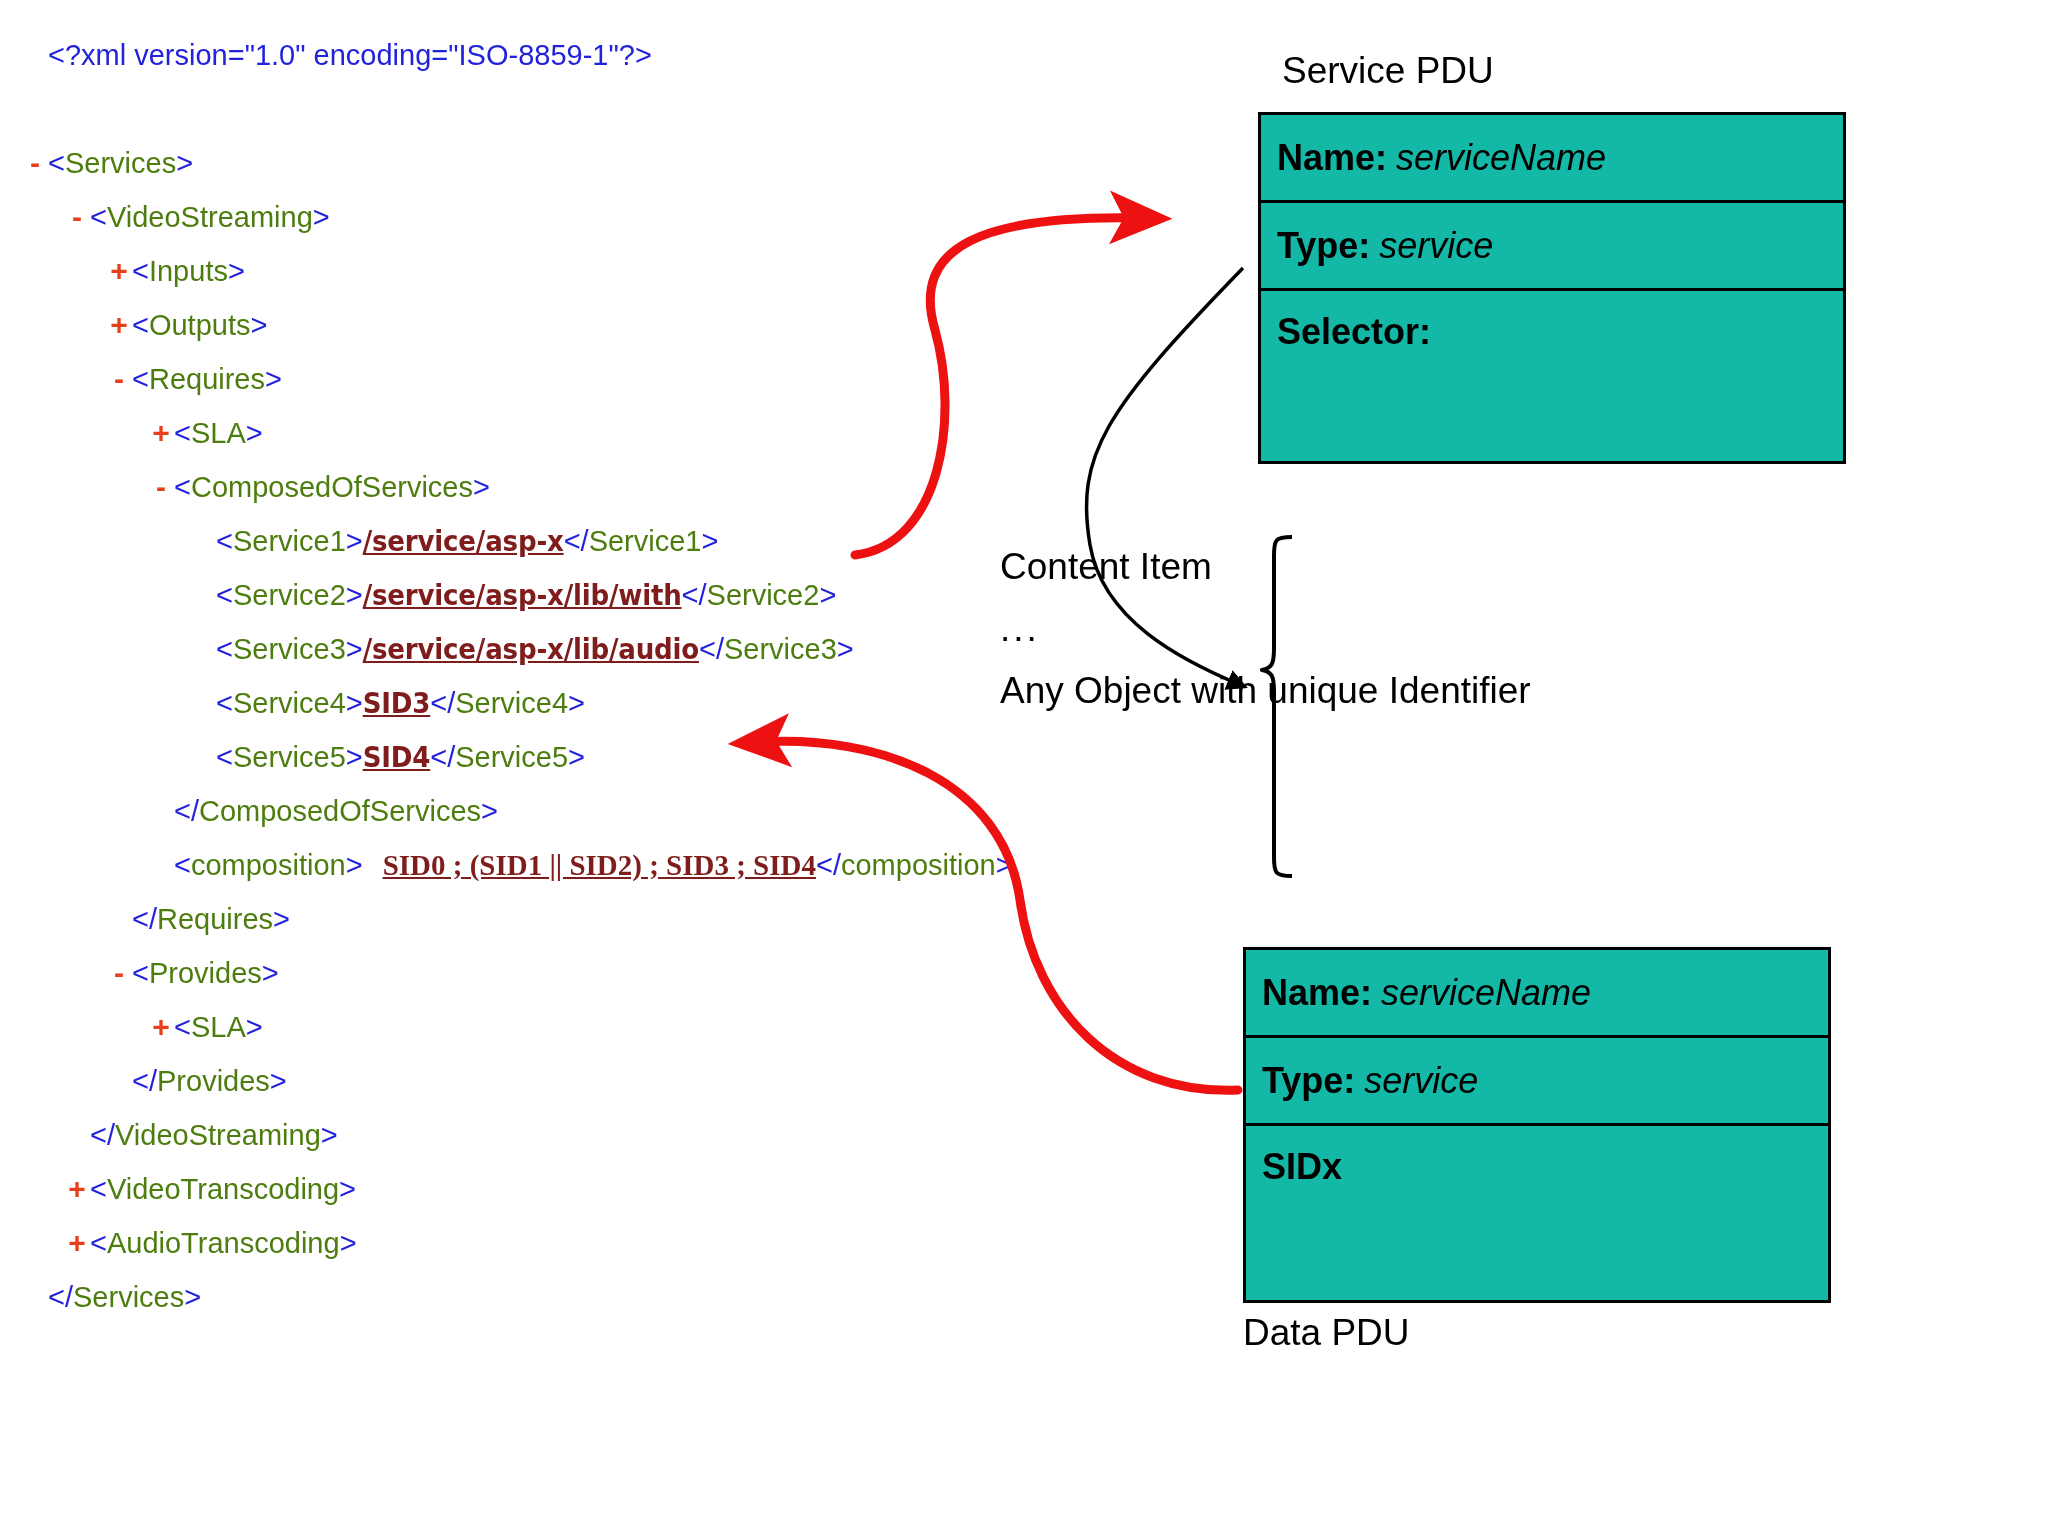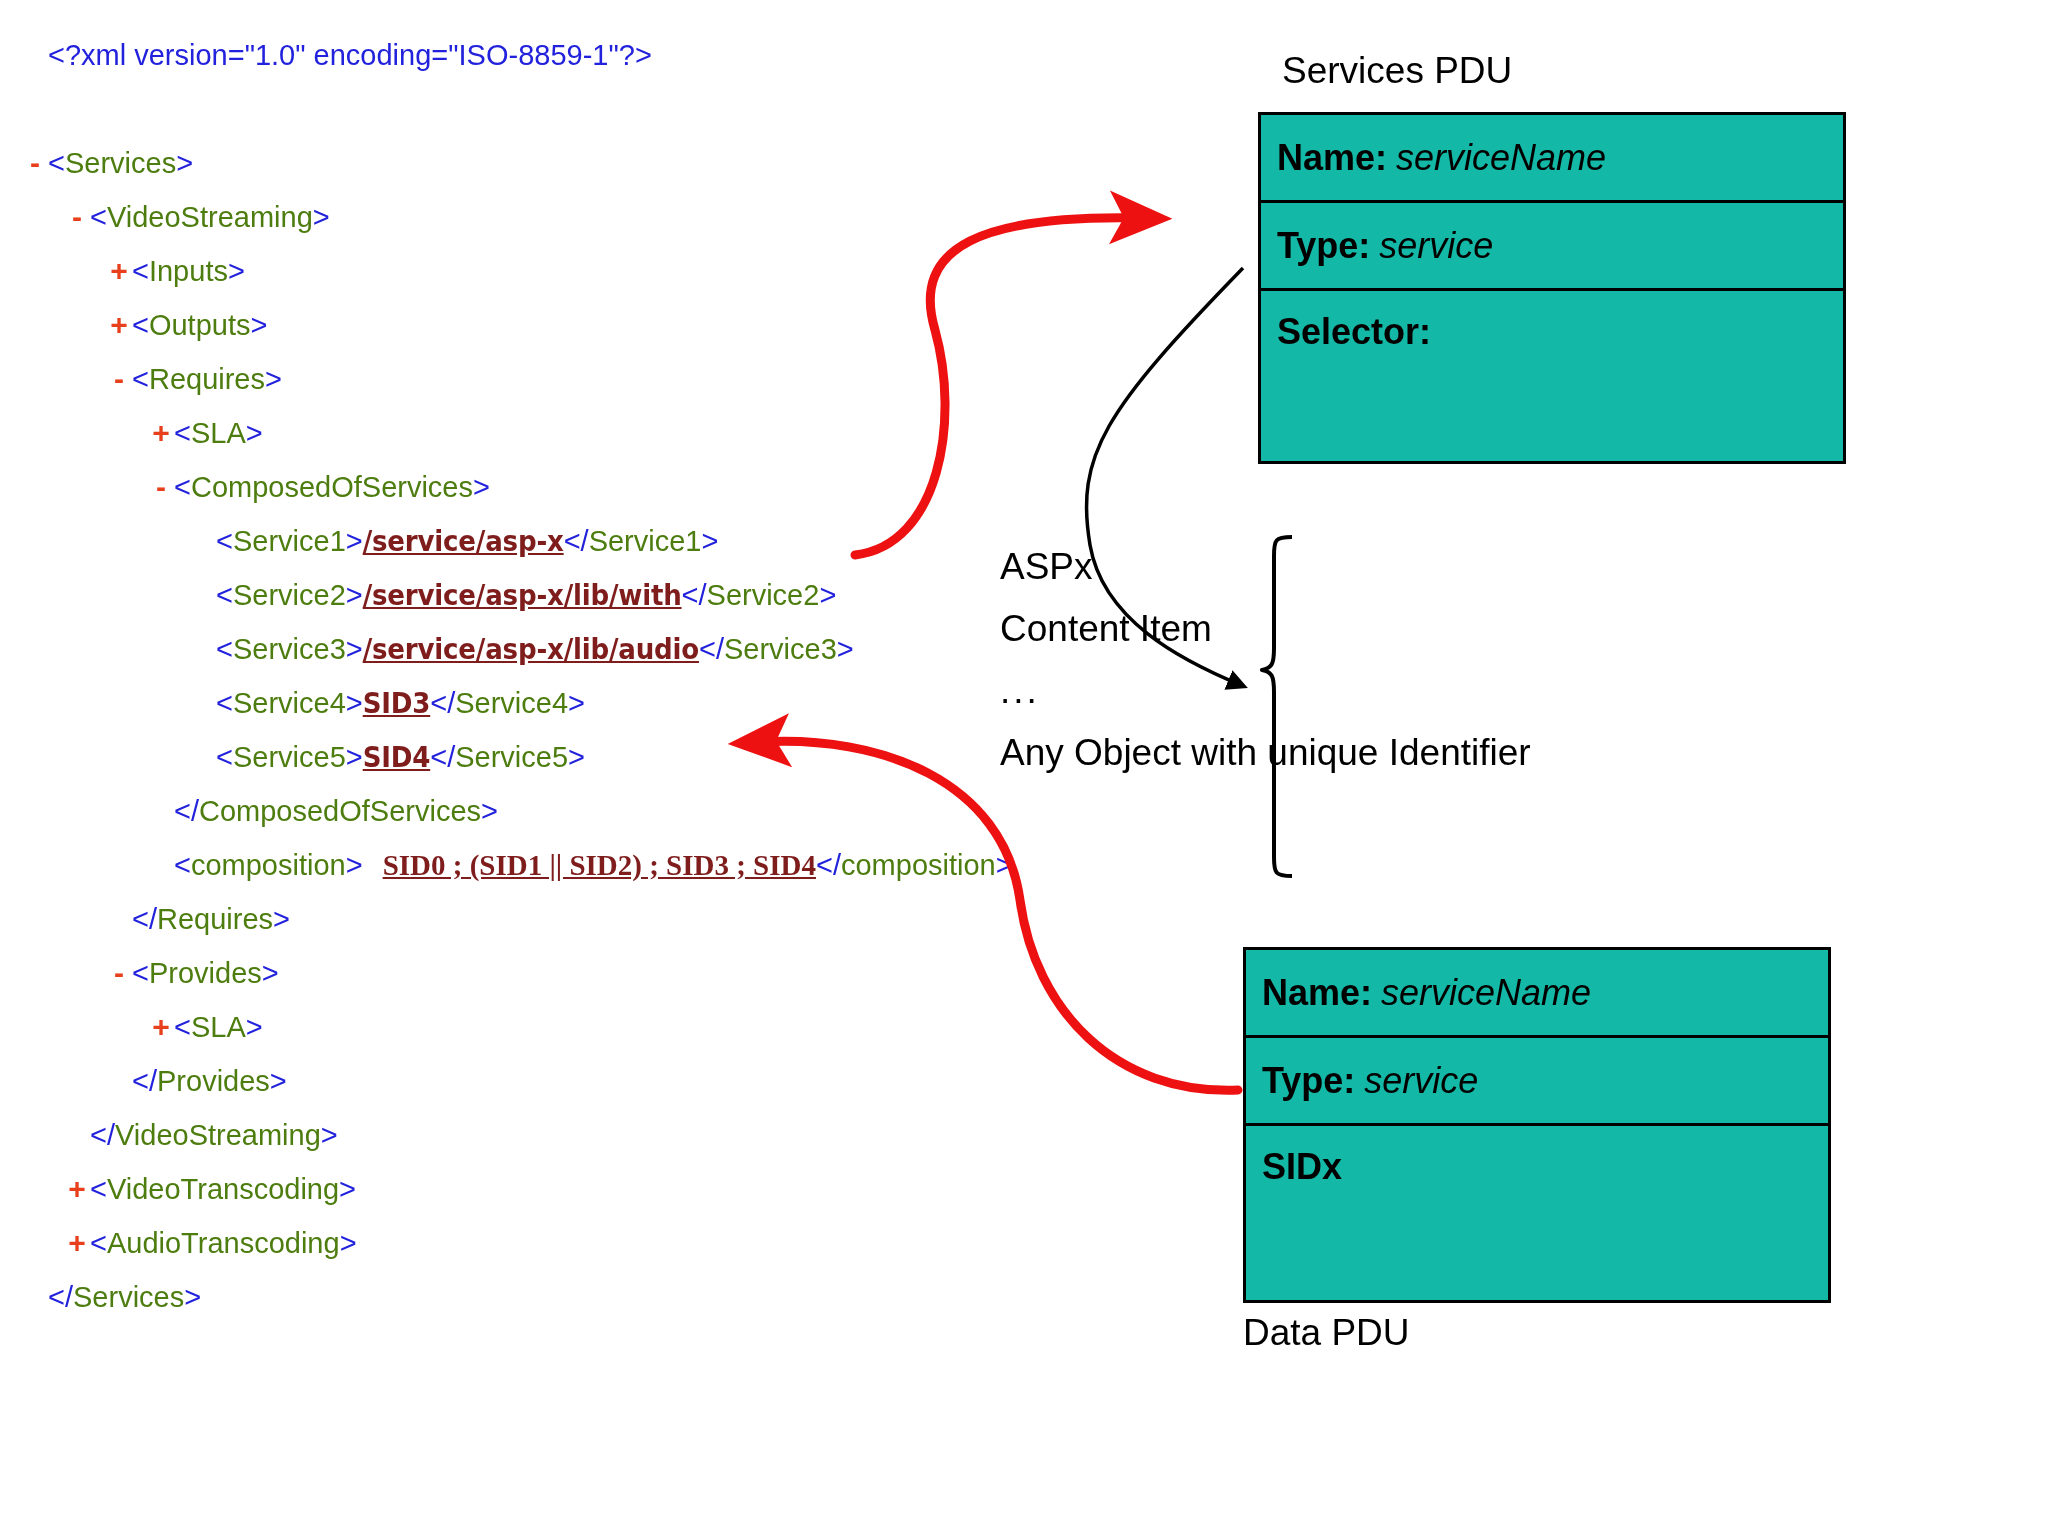--- a/index.html
+++ b/index.html
@@ -309,42 +309,41 @@
     </g>
 
     <g>
       <path d="M 1292,537 C 1275,537 1274,540 1274,556 L 1274,648
                C 1274,664 1272,668 1262,670
                C 1272,672 1274,676 1274,692 L 1274,857
                C 1274,873 1275,876 1292,876" fill="none" stroke="#000000" stroke-width="4" stroke-linejoin="round"></path>
     </g>
   </svg>
 
-  <div class="pdu-label" style="left:1282px; top:50px;">Services PDU</div>
+  <div class="pdu-label" style="left:1282px; top:50px;">Service PDU</div>
 
   <div class="pdu-box" id="interest-pdu-box" style="left:1258px; top:112px; width:588px; height:352px;">
     <div class="pdu-row" style="height:88px;">
       <span class="k">Name:</span>
       <span class="v">serviceName</span>
     </div>
     <div class="pdu-row" style="height:88px;">
       <span class="k">Type:</span>
       <span class="v">service</span>
     </div>
     <div class="pdu-row" style="height:82px; border-bottom:none;">
       <span class="k">Selector:</span>
       <span class="v"></span>
     </div>
     <div class="pdu-row" style="height:88px; border-bottom:none;">
       <span class="plain"></span>
     </div>
   </div>
 
   <div id="object-list">
-    <div class="li">ASPx</div>
     <div class="li">Content Item</div>
     <div class="li dots">...</div>
     <div class="li">Any Object with unique Identifier</div>
   </div>
 
   <div class="pdu-box" id="data-pdu-box" style="left:1243px; top:947px; width:588px; height:356px;">
     <div class="pdu-row" style="height:88px;">
       <span class="k">Name:</span>
       <span class="v">serviceName</span>
     </div>

